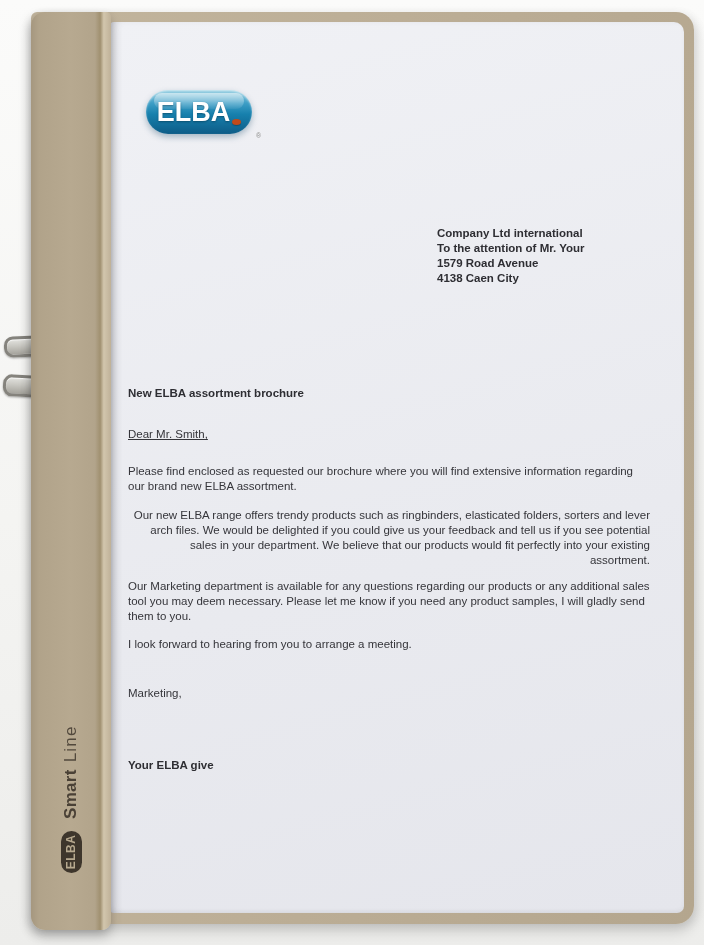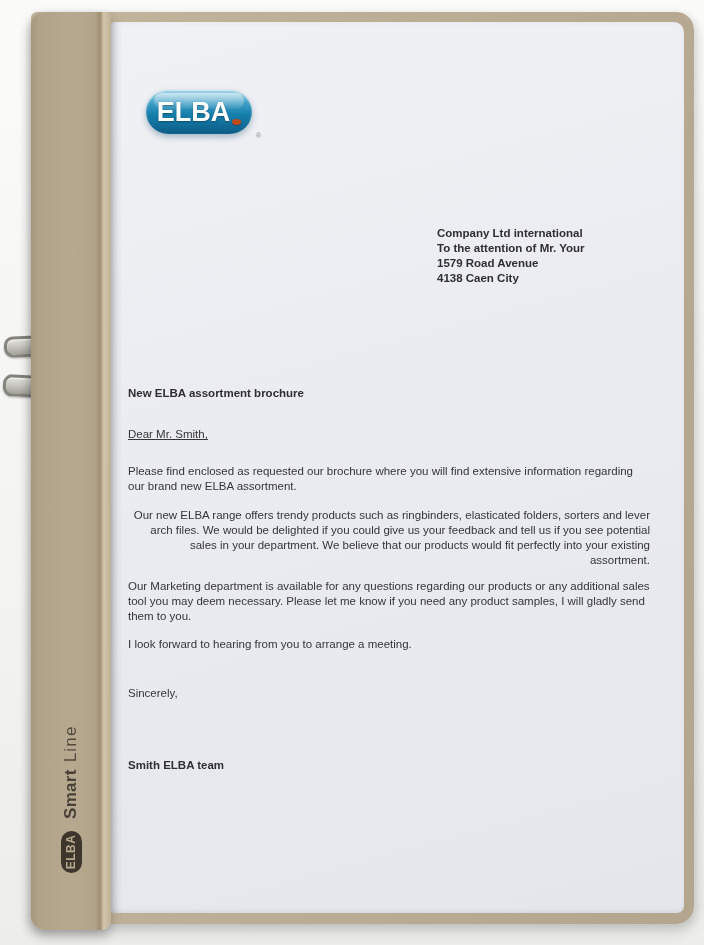--- a/index.html
+++ b/index.html
@@ -133,22 +133,22 @@
 
     <div class="subject">New ELBA assortment brochure</div>
 
     <div class="salutation">Dear Mr. Smith,</div>
 
     <div class="para p1">Please find enclosed as requested our brochure where you will find extensive information regarding our brand new ELBA assortment.</div>
     <div class="para p2">Our new ELBA range offers trendy products such as ringbinders, elasticated folders, sorters and lever arch files. We would be delighted if you could give us your feedback and tell us if you see potential sales in your department.  We believe that our products would fit perfectly into your existing assortment.</div>
     <div class="para p4">I look forward to hearing from you to arrange a meeting.</div>
     <div class="para p3">Our Marketing department is available for any questions regarding our products or any additional sales tool you may deem necessary. Please let me know if you need any product samples, I will gladly send them to you.</div>
 
-    <div class="closing">Sincerely,</div>
-    <div class="signature">Smith ELBA team</div>
+    <div class="closing">Marketing,</div>
+    <div class="signature">Your ELBA give</div>
 
   </div>
 
   <div class="spine">
     <div class="spine-rotated">
       <span class="spine-pill">
         <span>ELBA</span>
       </span>
       <span class="spine-word1">Smart</span>
       <span class="spine-word2">Line</span>

